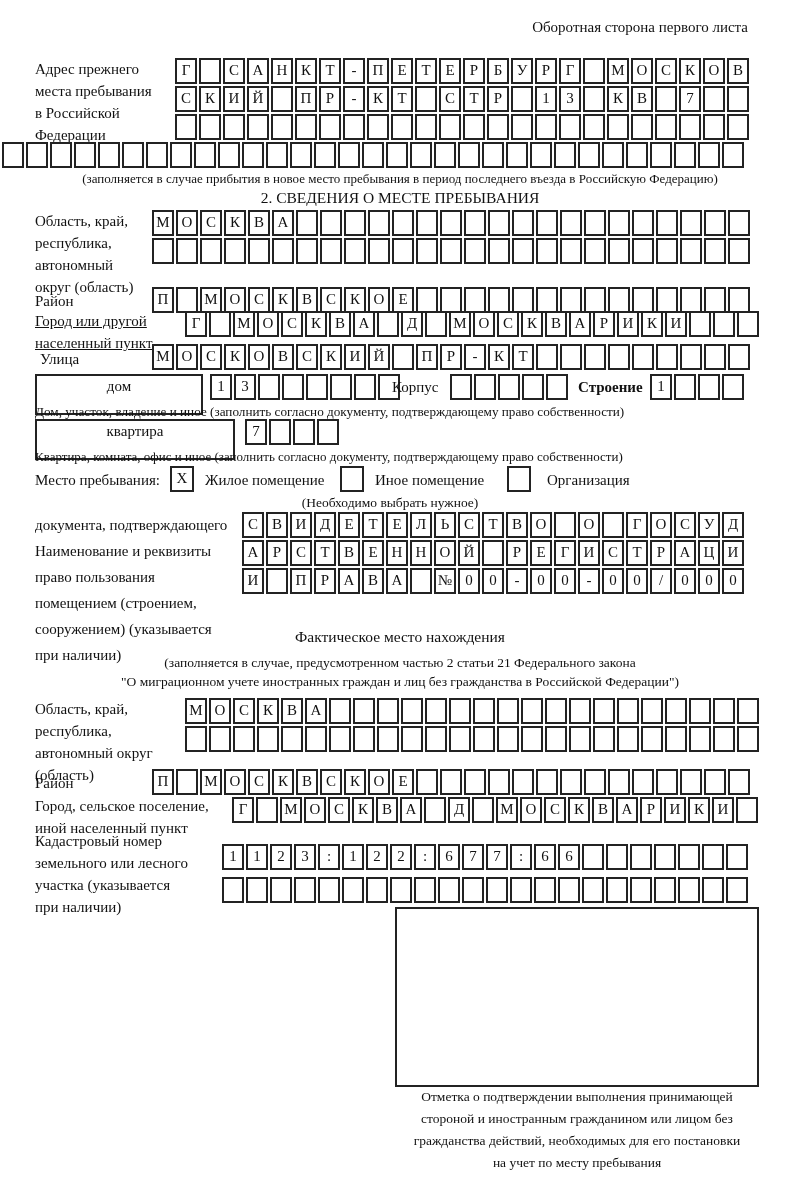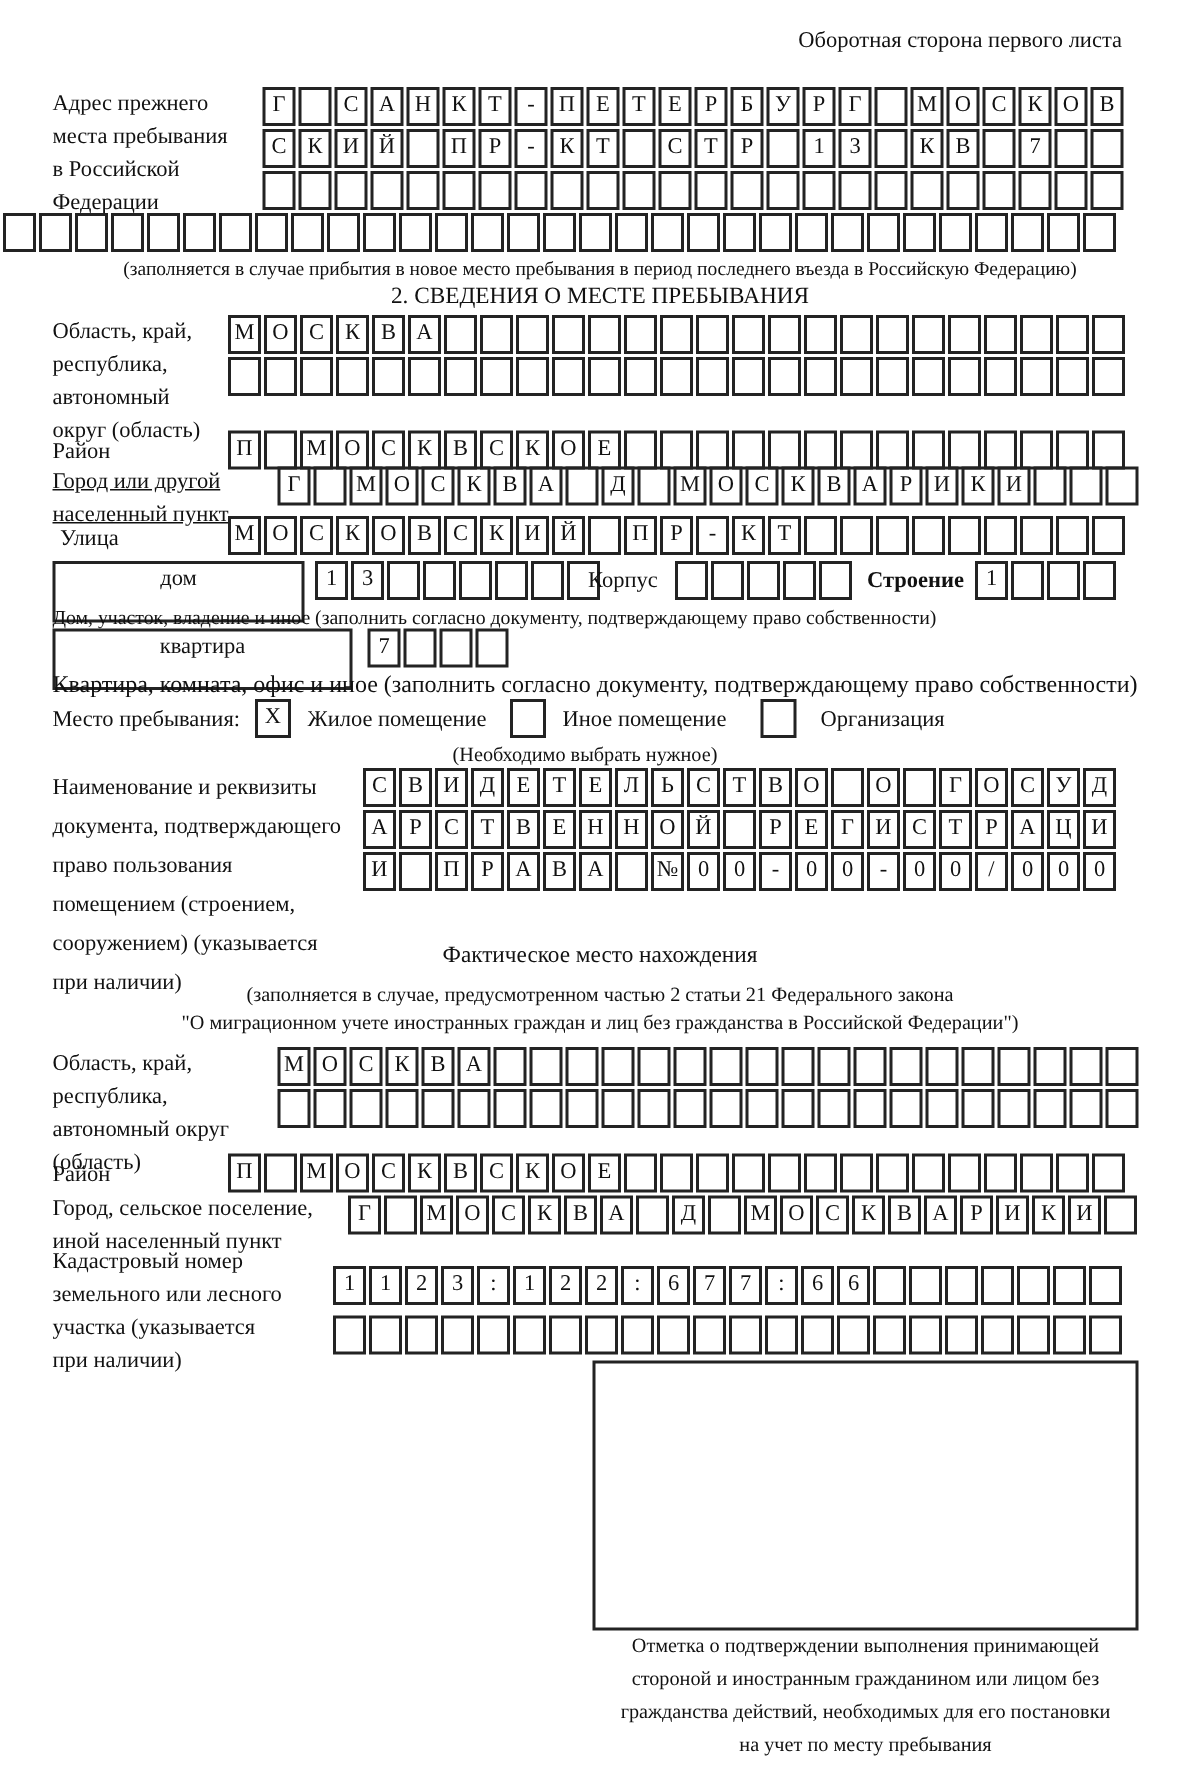--- a/index.html
+++ b/index.html
@@ -339,34 +339,34 @@
     </div>
   <div class="abs note" style="left:35px; top:403px; font-size:13.2px;">Дом, участок, владение и иное (заполнить согласно документу, подтверждающему право собственности)</div>
 
   <div class="widebox" style="left:35px; top:419px; width:200px;">квартира</div>
   <div class="row" style="left:245px; top:419px;">
       <span class="cell">7</span>
       <span class="cell"></span>
       <span class="cell"></span>
       <span class="cell"></span>
     </div>
-  <div class="abs note" style="left:35px; top:448px; font-size:16px;">Квартира, комната, офис и иное (заполнить согласно документу, подтверждающему право собственности)</div>
+  <div class="abs note" style="left:35px; top:448px; font-size:13px;">Квартира, комната, офис и иное (заполнить согласно документу, подтверждающему право собственности)</div>
 
   <div class="lbl" style="left:35px; top:469px;">Место пребывания:</div>
   <div class="cbox" style="left:170px; top:466px;">X</div>
   <div class="lbl" style="left:205px; top:469px;">Жилое помещение</div>
   <div class="cbox" style="left:340px; top:466px;"></div>
   <div class="lbl" style="left:375px; top:469px;">Иное помещение</div>
   <div class="cbox" style="left:507px; top:466px;"></div>
   <div class="lbl" style="left:547px; top:469px;">Организация</div>
   <div class="capcenter" style="left:100px; top:492px; width:580px; font-size:13.5px;">(Необходимо выбрать нужное)</div>
 
   <div class="abs lines" style="left:35px; top:512px; font-size:15px; line-height:26px;">
+    <div style="line-height:26px;">документа, подтверждающего</div>
     <div style="line-height:26px;">Наименование и реквизиты</div>
-    <div style="line-height:26px;">документа, подтверждающего</div>
     <div style="line-height:26px;">право пользования</div>
     <div style="line-height:26px;">помещением (строением,</div>
     <div style="line-height:26px;">сооружением) (указывается</div>
     <div style="line-height:26px;">при наличии)</div>
   </div>
   <div class="row" style="left:242px; top:512px;">
       <span class="cell">С</span>
       <span class="cell">В</span>
       <span class="cell">И</span>
       <span class="cell">Д</span>

